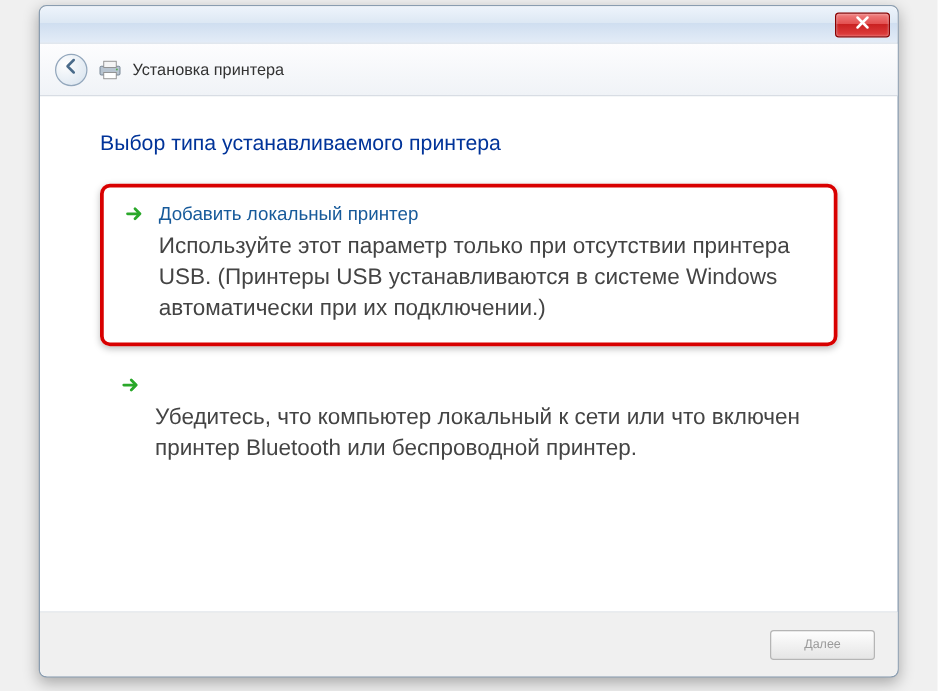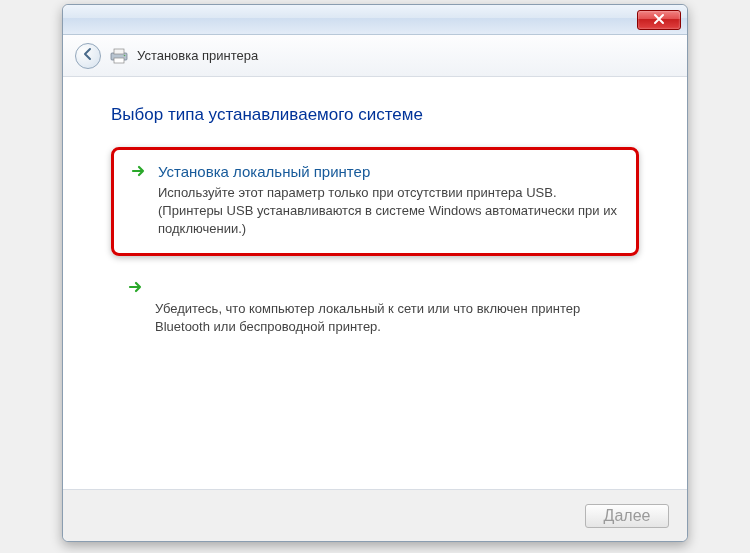--- a/index.html
+++ b/index.html
@@ -8,21 +8,21 @@
       padding: 0;
     }
     body {
       font-family: "Segoe UI", Tahoma, sans-serif;
       background: #f0f0f0;
       width: 750px;
       height: 553px;
       overflow: hidden;
     }
     .window {
-      width: 626px;
+      width: 688px;
       height: 538px;
       margin: 4px auto;
       border: 1px solid #8a9db0;
       border-radius: 6px;
       background: #fff;
       box-shadow: 0 4px 12px rgba(0,0,0,0.3);
       position: relative;
       display: flex;
       flex-direction: column;
     }
@@ -117,40 +117,40 @@
     .arrow-icon {
       width: 18px;
       height: 18px;
       flex-shrink: 0;
     }
     .option-title {
       font-size: 15px;
       color: #175a9a;
     }
     .option-desc {
-      font-size: 13px;
+      font-size: 18px;
       color: #444;
       line-height: 1.4;
       padding-left: 28px;
     }
     .footer {
       height: 52px;
       border-top: 1px solid #d8dde4;
       background: #f0f0f0;
       display: flex;
       align-items: center;
       justify-content: flex-end;
       gap: 8px;
       padding: 0 18px;
       border-radius: 0 0 6px 6px;
     }
     .btn {
       min-width: 84px;
       height: 24px;
-      font-size: 16px;
+      font-size: 10px;
       border: 1px solid #8a8a8a;
       border-radius: 3px;
       background: linear-gradient(to bottom, #fefefe, #e5e5e5);
       cursor: pointer;
       padding: 0 12px;
     }
     .btn:disabled {
       color: #9a9a9a;
       border-color: #b5b5b5;
       cursor: default;
@@ -188,30 +188,30 @@
         <rect x="2" y="5" width="16" height="7" rx="1" fill="#b8c4d0" stroke="#6a7a8a" stroke-width="0.7"></rect>
         <rect x="5" y="1" width="10" height="5" fill="#f5f5f5" stroke="#8a8a8a" stroke-width="0.7"></rect>
         <rect x="5" y="10" width="10" height="5" fill="#ffffff" stroke="#8a8a8a" stroke-width="0.7"></rect>
         <circle cx="15.5" cy="7.5" r="0.8" fill="#55aa55"></circle>
       </svg>
     </span>
     <span class="header-title">Установка принтера</span>
   </div>
 
   <div class="content">
-    <h2 class="page-heading">Выбор типа устанавливаемого системе</h2>
+    <h2 class="page-heading">Выбор типа устанавливаемого принтера</h2>
 
     <div class="option highlighted">
       <div class="option-head">
         <span class="arrow-icon">
           <svg viewBox="0 0 18 18">
             <path d="M3 9 L13 9 M9 5 L13 9 L9 13" stroke="#2aa82a" stroke-width="2.2" fill="none" stroke-linecap="round" stroke-linejoin="round"></path>
           </svg>
         </span>
-        <span class="option-title">Установка локальный принтер</span>
+        <span class="option-title">Добавить локальный принтер</span>
       </div>
       <div class="option-desc">Используйте этот параметр только при отсутствии принтера USB. (Принтеры USB устанавливаются в системе Windows автоматически при их подключении.)</div>
     </div>
 
     <div class="option">
       <div class="option-head">
         <span class="arrow-icon">
           <svg viewBox="0 0 18 18">
             <path d="M3 9 L13 9 M9 5 L13 9 L9 13" stroke="#2aa82a" stroke-width="2.2" fill="none" stroke-linecap="round" stroke-linejoin="round"></path>
           </svg>

